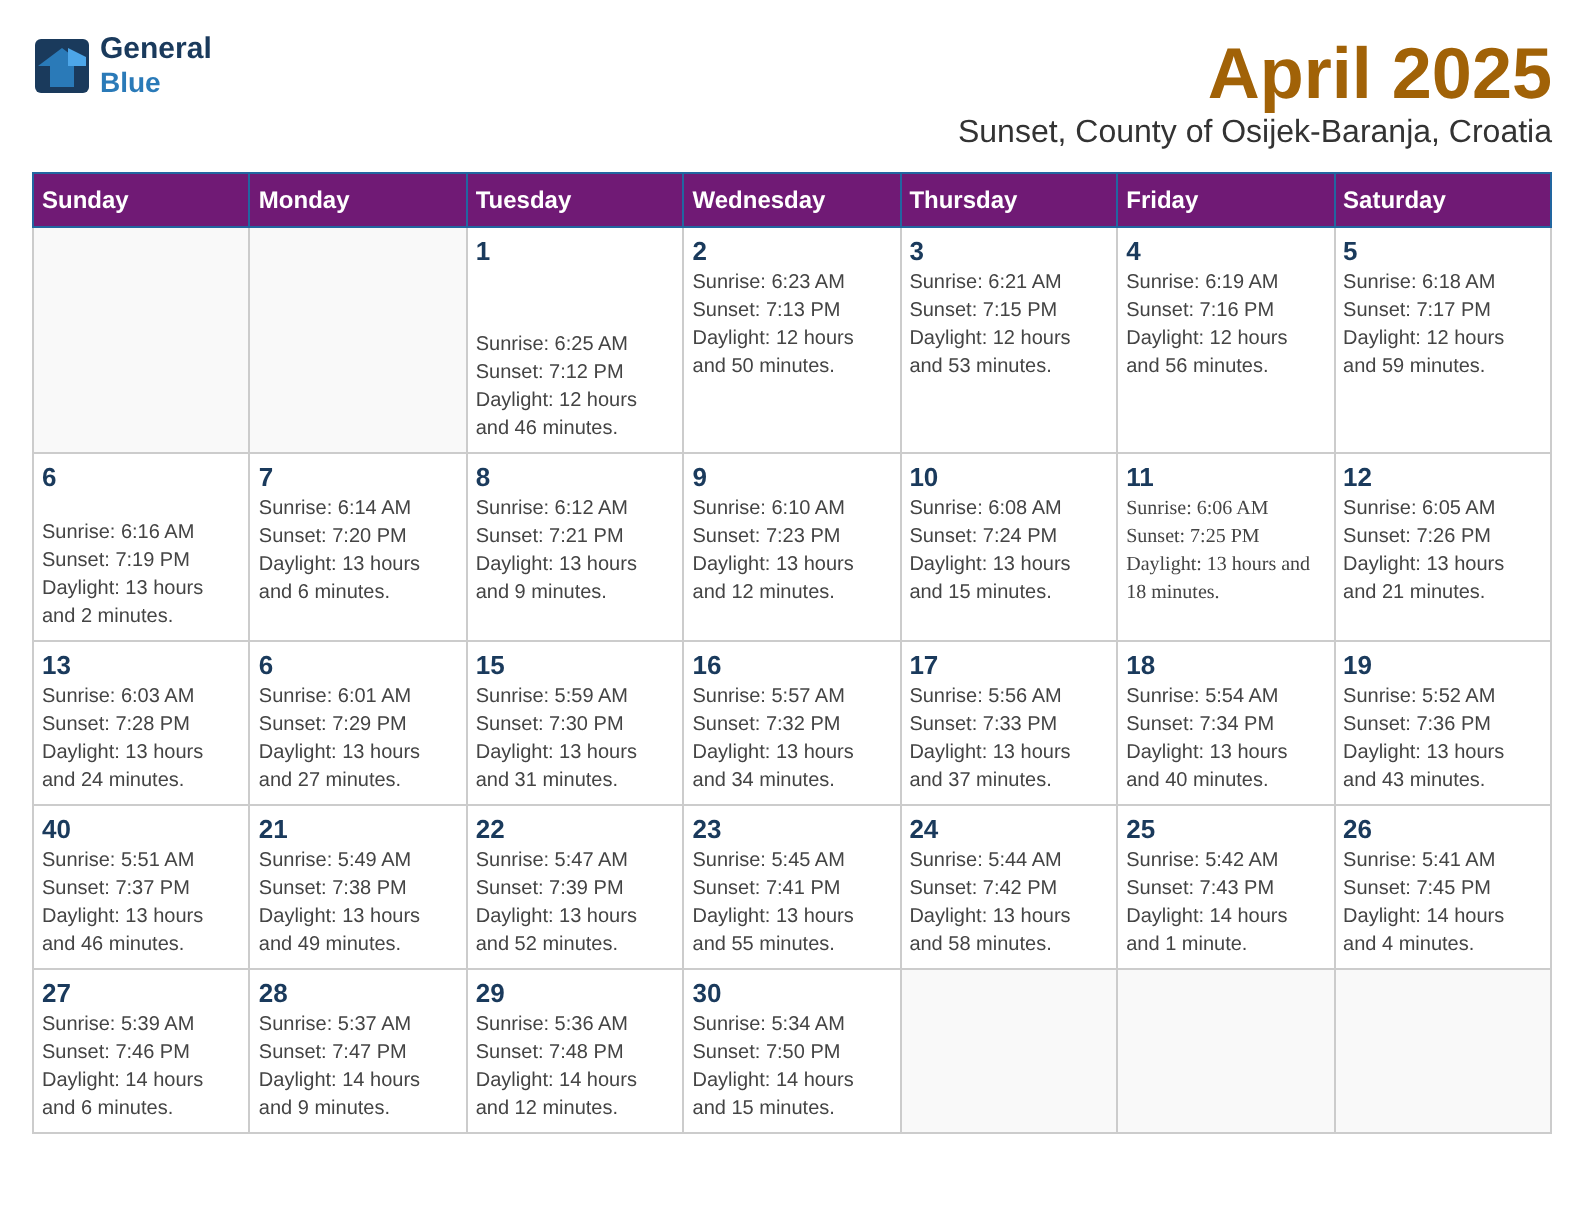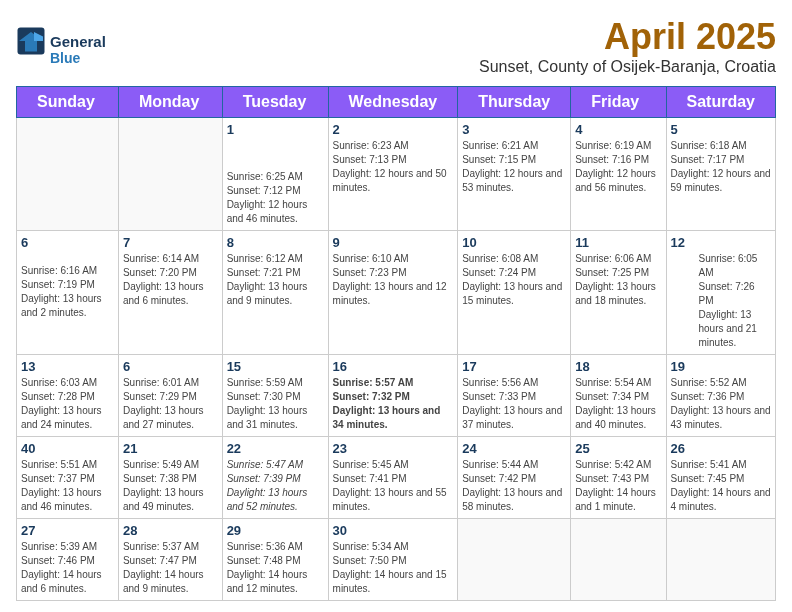--- a/index.html
+++ b/index.html
@@ -35,25 +35,25 @@
       font-size: 16px;
       color: #333;
       font-weight: normal;
     }
     .calendar {
       width: 100%;
       border-collapse: collapse;
       border: 1px solid #ccc;
     }
     .calendar th {
-      background: #8b5cf6;
+      background: #701a75;
       color: #fff;
-      font-size: 16px;
+      font-size: 12px;
       font-weight: bold;
-      padding: 6px 20px;
+      padding: 6px 4px;
       text-align: left;
       border: 1px solid #2266a0;
     }
     .calendar td {
       border: 1px solid #ccc;
       vertical-align: top;
       padding: 4px;
       width: calc(100% / 7);
       min-height: 80px;
       font-size: 10px;
@@ -79,21 +79,21 @@
 <body>
 
 <div class="header-area">
   <div class="logo">
     <svg class="logo-icon" viewBox="0 0 40 40">
       <rect x="2" y="2" width="36" height="36" rx="4" fill="#1a3a5c"></rect>
       <polygon points="20,8 36,20 28,20 28,34 12,34 12,20 4,20" fill="#2a7ab8"></polygon>
       <polygon points="24,8 36,14 36,20 24,20" fill="#4da6e8"></polygon>
     </svg>
     <div>
-      <div style="font-size:15px;font-weight:bold;color:#1a3a5c;margin-top:17px;">General</div>
+      <div style="font-size:15px;font-weight:bold;color:#1a3a5c;">General</div>
       <div style="font-size:14px;font-weight:bold;color:#2a7ab8;">Blue</div>
     </div>
   </div>
   <div class="title-area">
     <div class="month-title">April 2025</div>
     <div class="subtitle">Sunset, County of Osijek-Baranja, Croatia</div>
   </div>
 </div>
 
 <table class="calendar">
@@ -169,27 +169,27 @@
 Daylight: 13 hours and 12 minutes.</div>
         </td>
         <td>
           <div class="day-number">10</div>
           <div class="day-info" style="white-space: pre-line;">Sunrise: 6:08 AM
 Sunset: 7:24 PM
 Daylight: 13 hours and 15 minutes.</div>
         </td>
         <td>
           <div class="day-number">11</div>
-          <div class="day-info" style="white-space: pre-line;">Sunrise: 6:06 AM
+          <div class="day-info" style="white-space: pre-line; font-family: Liberation Serif, serif;">Sunrise: 6:06 AM
 Sunset: 7:25 PM
 Daylight: 13 hours and 18 minutes.</div>
         </td>
         <td>
           <div class="day-number">12</div>
-          <div class="day-info" style="white-space: pre-line; margin-left: 28px;">Sunrise: 6:05 AM
+          <div class="day-info" style="white-space: pre-line;">Sunrise: 6:05 AM
 Sunset: 7:26 PM
 Daylight: 13 hours and 21 minutes.</div>
         </td>
       </tr>
       <tr>
         <td>
           <div class="day-number">13</div>
           <div class="day-info" style="white-space: pre-line;">Sunrise: 6:03 AM
 Sunset: 7:28 PM
 Daylight: 13 hours and 24 minutes.</div>
@@ -201,21 +201,21 @@
 Daylight: 13 hours and 27 minutes.</div>
         </td>
         <td>
           <div class="day-number">15</div>
           <div class="day-info" style="white-space: pre-line;">Sunrise: 5:59 AM
 Sunset: 7:30 PM
 Daylight: 13 hours and 31 minutes.</div>
         </td>
         <td>
           <div class="day-number">16</div>
-          <div class="day-info" style="white-space: pre-line; font-weight: bold;">Sunrise: 5:57 AM
+          <div class="day-info" style="white-space: pre-line;">Sunrise: 5:57 AM
 Sunset: 7:32 PM
 Daylight: 13 hours and 34 minutes.</div>
         </td>
         <td>
           <div class="day-number">17</div>
           <div class="day-info" style="white-space: pre-line;">Sunrise: 5:56 AM
 Sunset: 7:33 PM
 Daylight: 13 hours and 37 minutes.</div>
         </td>
         <td>
@@ -239,21 +239,21 @@
 Daylight: 13 hours and 46 minutes.</div>
         </td>
         <td>
           <div class="day-number">21</div>
           <div class="day-info" style="white-space: pre-line;">Sunrise: 5:49 AM
 Sunset: 7:38 PM
 Daylight: 13 hours and 49 minutes.</div>
         </td>
         <td>
           <div class="day-number">22</div>
-          <div class="day-info" style="white-space: pre-line; font-style: italic;">Sunrise: 5:47 AM
+          <div class="day-info" style="white-space: pre-line;">Sunrise: 5:47 AM
 Sunset: 7:39 PM
 Daylight: 13 hours and 52 minutes.</div>
         </td>
         <td>
           <div class="day-number">23</div>
           <div class="day-info" style="white-space: pre-line;">Sunrise: 5:45 AM
 Sunset: 7:41 PM
 Daylight: 13 hours and 55 minutes.</div>
         </td>
         <td>

